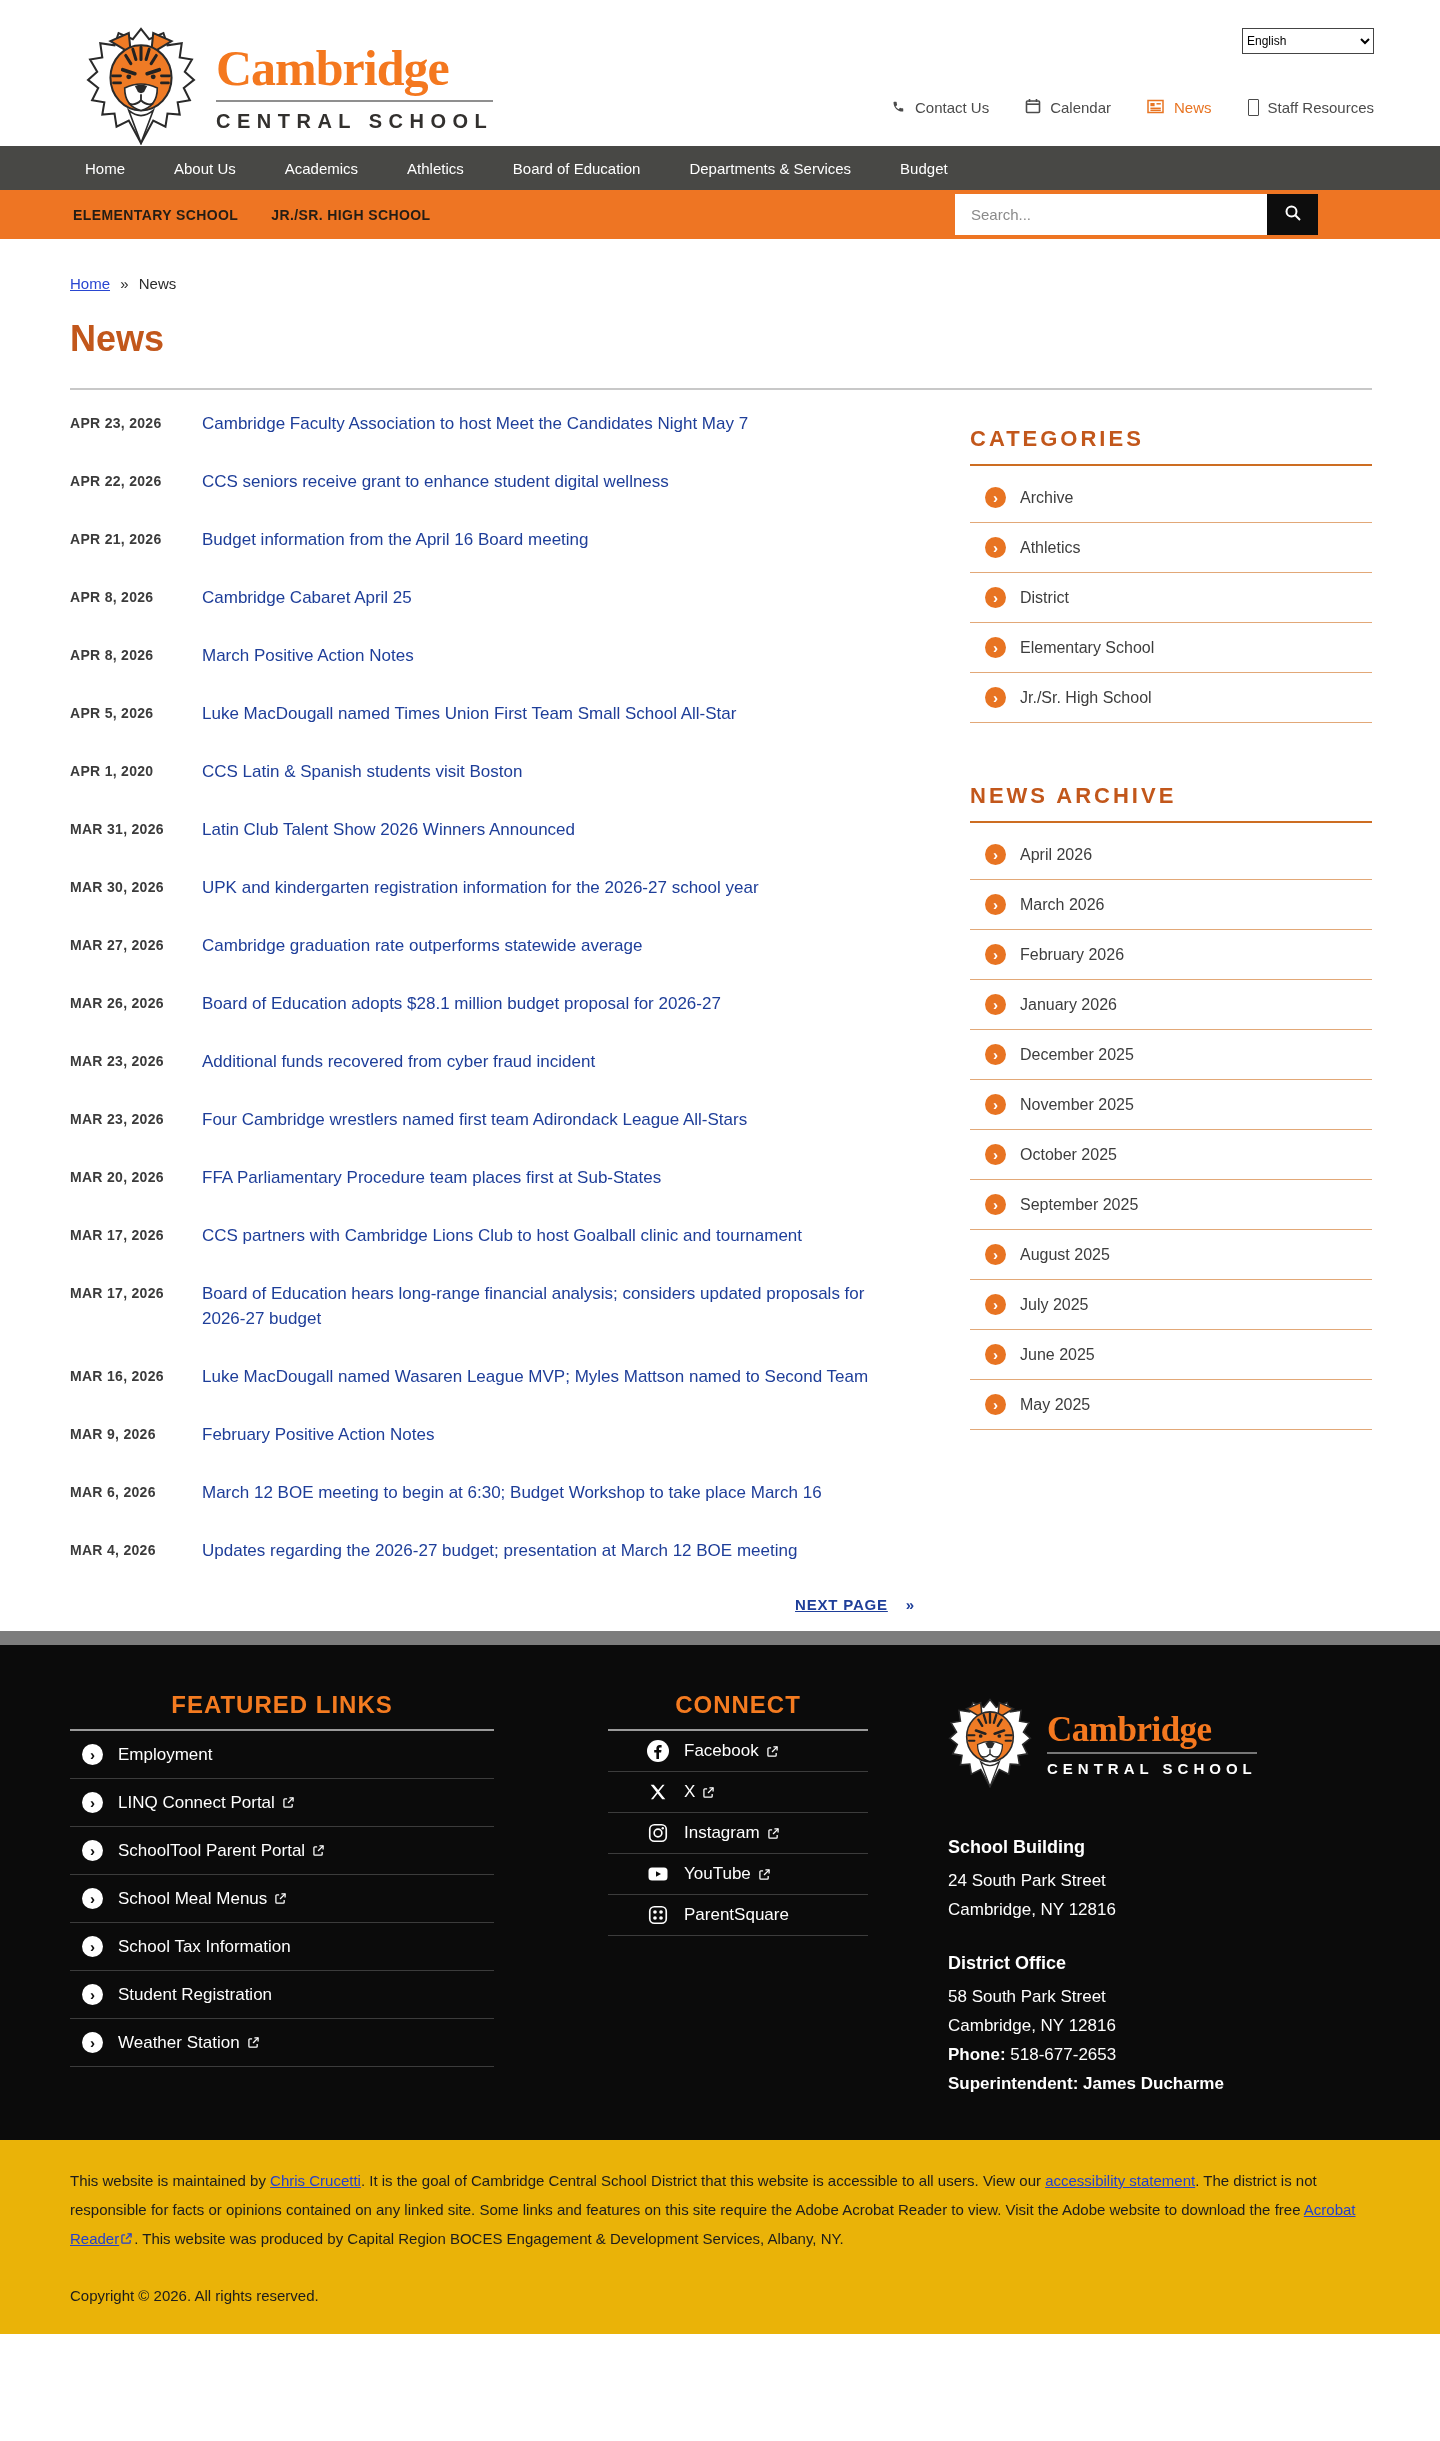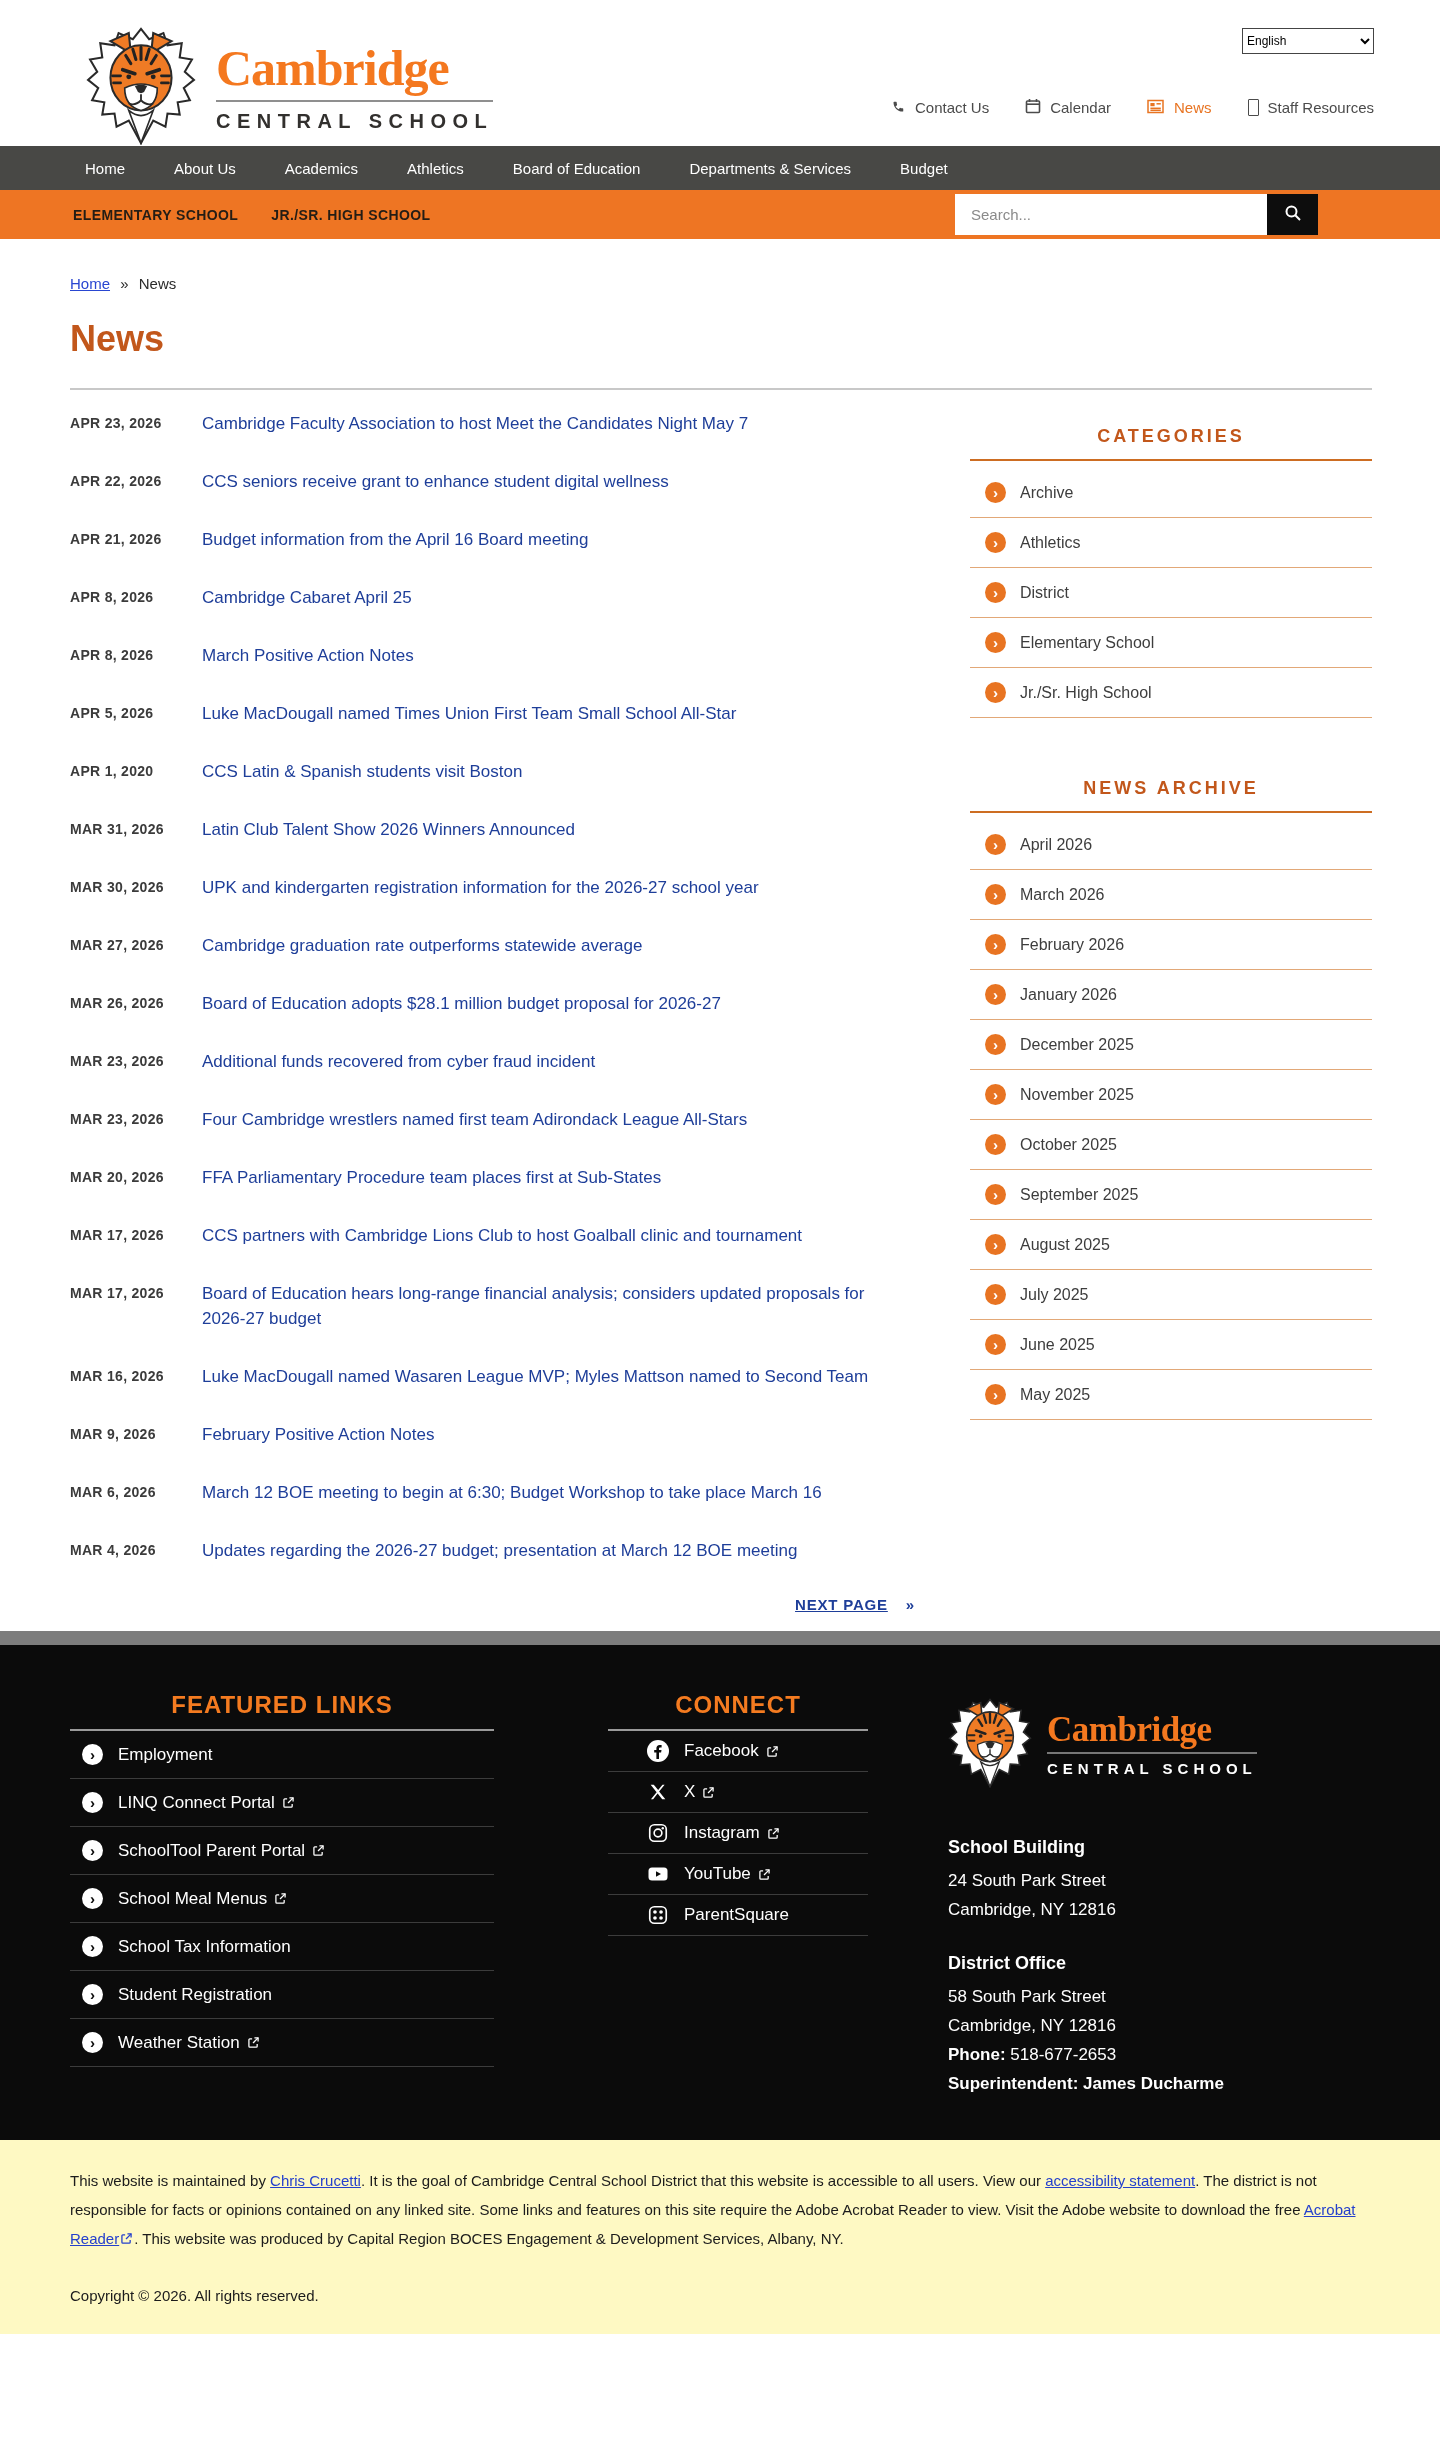--- a/index.html
+++ b/index.html
@@ -37,21 +37,21 @@
   .columns{display:flex;align-items:flex-start}
   .main-col{width:850px;padding-top:21px}
   .news-row{display:flex;gap:20px;margin-bottom:33px}
   .news-date{flex:0 0 112px;font-weight:bold;font-size:14px;color:#3b3b3b;padding-top:4px;letter-spacing:.3px;white-space:nowrap}
   .news-title{font-size:17px;color:#1e3e99;text-decoration:none;line-height:25px;max-width:700px;display:inline-block}
   .pagination{width:850px;text-align:center;transform:translateX(360px);font-weight:bold;letter-spacing:.8px;font-size:15px}
   .pagination a{color:#1e3e99}
   .pagination .arrow{margin-left:13px;color:#1e3e99;text-decoration:none;font-weight:bold}
   
   .sidebar{width:402px;margin-left:auto;padding-top:22px}
-  .side-head{font-size:18px;letter-spacing:3px;color:#c2571b;text-align:center;margin:14px 0 0;font-weight:bold}
+  .side-head{font-size:22px;letter-spacing:3px;color:#c2571b;text-align:left;margin:14px 0 0;font-weight:bold}
   .side-rule{height:2px;background:#cd6d22;margin-top:12px}
   .side-list{list-style:none;margin:7px 0 0;padding:0}
   .side-item{display:flex;align-items:center;gap:14px;padding:14px 0 14px 15px;border-bottom:1px solid #e2a878}
   .bullet{flex:0 0 21px;width:21px;height:21px;border-radius:50%;background:#e87422;color:#fff;display:flex;align-items:center;justify-content:center;font-size:15px;font-weight:bold;line-height:1;padding-bottom:1px;box-sizing:border-box}
   .side-label{color:#3d3d3d;font-size:16px;text-decoration:none}
   .archive-box{margin-top:60px}
   
   .footer-strip{height:14px;background:#7d7d7d}
   .site-footer{background:#0b0b0b;display:flex;padding:46px 0 42px}
   .f-col1{margin-left:70px;width:424px}
@@ -72,21 +72,21 @@
   .f-logo .logo-rule{background:#777;margin:5px 0 6px}
   .f-logo .subtitle{font-size:15px;font-weight:bold;letter-spacing:5px;color:#fff;white-space:nowrap}
   .contact{margin-top:38px;color:#fff;font-size:17px;line-height:29px}
   .contact h3{font-size:18px;margin:25px 0 4px;font-weight:bold;color:#fff}
   .contact h3:first-child{margin-top:0}
   .contact .line{margin:0}
   .phone-line{margin-top:26px}
   .contact b{font-weight:bold}
   .sup-link{color:#fff;font-weight:bold;}
   
-  .legal{background:#fef9c3;padding:26px 70px 24px;font-size:15px;line-height:29px;color:#1c1c1c}
+  .legal{background:#eab308;padding:26px 70px 24px;font-size:15px;line-height:29px;color:#1c1c1c}
   .legal a{color:#2540cc}
   .legal .ext-icon{color:#2540cc}
   .copyright{margin-top:28px}
 </style>
 </head>
 <body>
 
 <svg width="0" height="0" style="position:absolute" aria-hidden="true">
   <defs>
     <g id="tiger">

